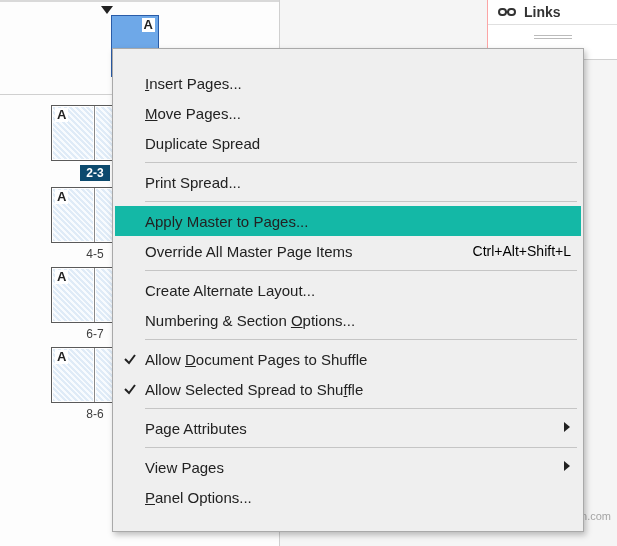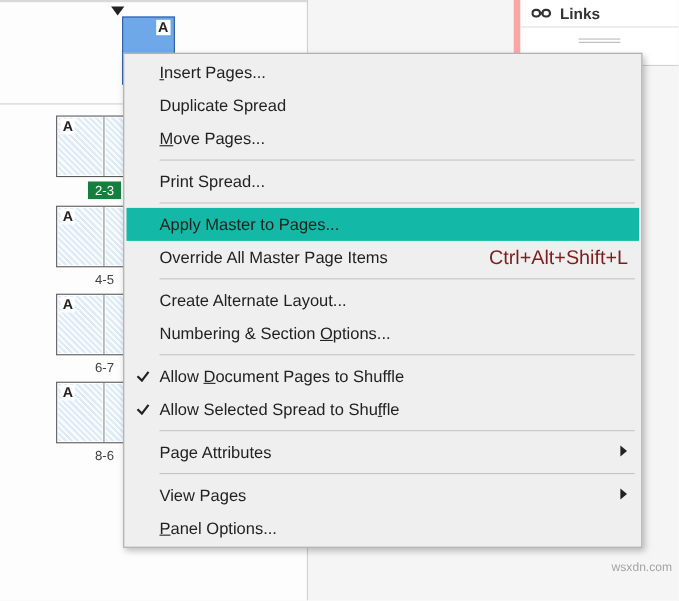--- a/index.html
+++ b/index.html
@@ -94,32 +94,32 @@
     padding: 0 2px;
     line-height: 14px;
   }
   .master-badge.left { left:3px; right:auto; }
   .page-label {
     font-size: 12px;
     margin-top: 4px;
     color: #404040;
   }
   .page-label.selected {
-    background: #15803d;
+    background: #0c4a6e;
     color: #fff;
     padding: 1px 6px;
-    font-weight: 400;
+    font-weight: 700;
   }
 
   .links-panel {
     position: absolute;
     right: 0; top: 0;
-    width: 150px; height: 60px;
+    width: 130px; height: 60px;
     background: #fff;
-    border-left: 6px solid #fca5a5;
+    border-left: 1px solid #fca5a5;
     border-bottom: 1px solid #d0d0d0;
   }
   .links-header {
     display: flex;
     align-items: center;
     gap: 8px;
     padding: 4px 10px;
     font-weight: 600;
     font-size: 14px;
     color: #333;
@@ -139,21 +139,21 @@
 
   
   .ctx-menu {
     position: absolute;
     left: 112px;
     top: 48px;
     width: 472px;
     background: #efefef;
     border: 1px solid #a9a9a9;
     box-shadow: 2px 3px 6px rgba(0,0,0,0.25);
-    padding: 2px 2px;
+    padding: 19px 2px;
     z-index: 10;
   }
   .ctx-row {
     display: flex;
     align-items: center;
     height: 30px;
     padding: 0 10px 0 0;
     position: relative;
   }
   .ctx-row.highlight { background: #14b8a6; }
@@ -166,22 +166,22 @@
   }
   .ctx-check svg { display:block; }
   .ctx-label {
     flex: 1;
     font-size: 15px;
     color: #222;
     white-space: nowrap;
   }
   .ctx-label .mn { text-decoration: underline; }
   .ctx-shortcut {
-    font-size: 18px;
-    color: #7f1d1d;
+    font-size: 14px;
+    color: #000000;
     margin-left: 18px;
   }
   .ctx-sub {
     width: 16px; text-align:right;
     color:#222;
   }
   .ctx-sub svg{display:inline-block}
   .ctx-sep {
     height: 1px;
     background: #c5c5c5;
@@ -285,25 +285,25 @@
     </div>
 </div>
 
 <div class="ctx-menu" id="ctx-menu">
     <div class="ctx-row">
       <div class="ctx-gutter"></div>
       <div class="ctx-label"><span class="mn">I</span>nsert Pages...</div>
     </div>
     <div class="ctx-row">
       <div class="ctx-gutter"></div>
+      <div class="ctx-label"><span class="mn">M</span>ove Pages...</div>
+    </div>
+    <div class="ctx-row">
+      <div class="ctx-gutter"></div>
       <div class="ctx-label">Duplicate Spread</div>
-    </div>
-    <div class="ctx-row">
-      <div class="ctx-gutter"></div>
-      <div class="ctx-label"><span class="mn">M</span>ove Pages...</div>
     </div>
     <div class="ctx-sep"></div>
     <div class="ctx-row">
       <div class="ctx-gutter"></div>
       <div class="ctx-label">Print Spread...</div>
     </div>
     <div class="ctx-sep"></div>
     <div class="ctx-row highlight">
       <div class="ctx-gutter"></div>
       <div class="ctx-label">Apply Master to Pages...</div>

